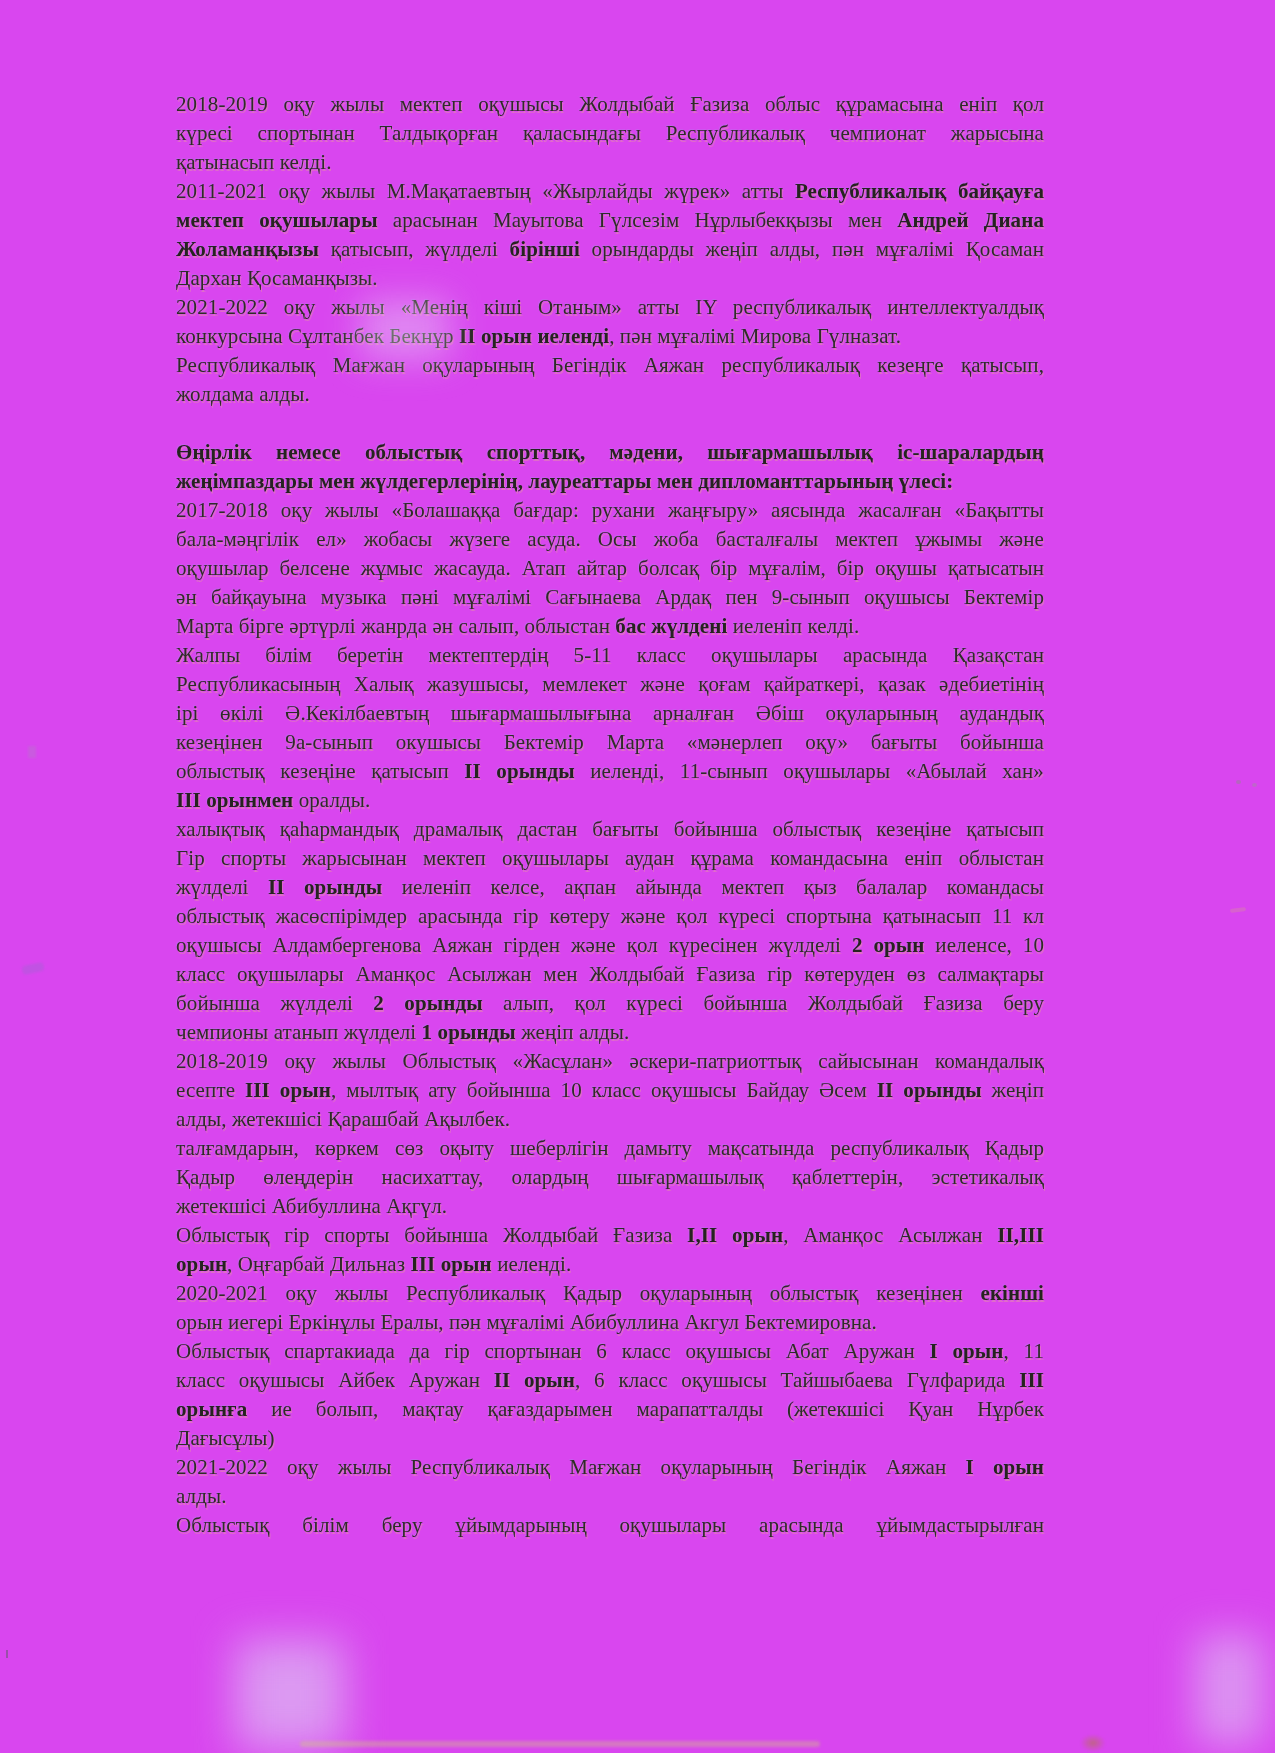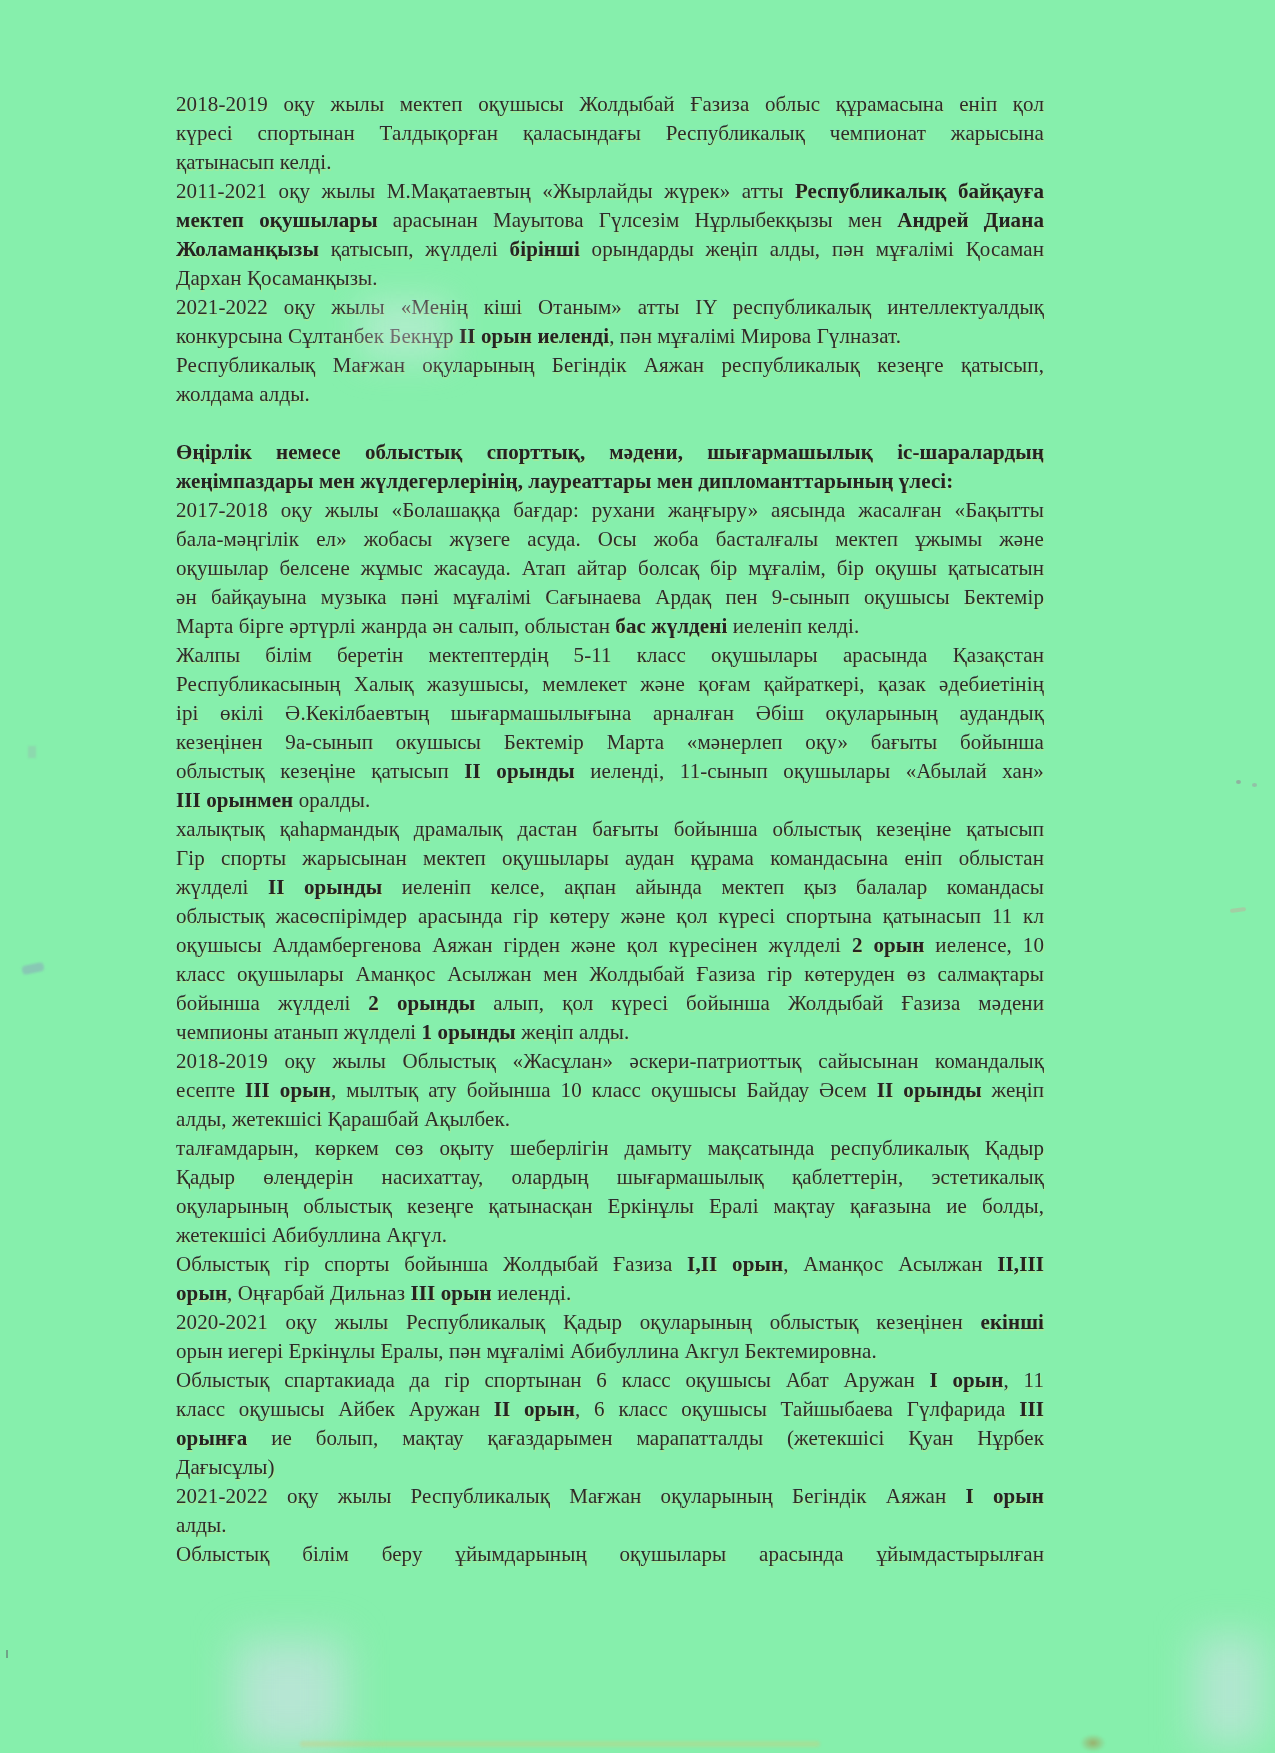--- a/index.html
+++ b/index.html
@@ -1,20 +1,20 @@
 <!DOCTYPE html>
 <html><head>
 <meta charset="utf-8">
 <style>
   html,body{margin:0;padding:0;background:#e9e9e9;}
   .page{
     position:relative;
     width:1275px;height:1753px;
     margin:0 auto;
-    background:#86efac;
+    background:#d946ef;
     overflow:hidden;
     font-family:"Liberation Serif","DejaVu Serif",serif;
   }
   .textblock{
     position:absolute;
     left:176px;top:90px;width:868px;
     font-size:21px;line-height:29px;
     color:#2f2c28;
     letter-spacing:0.1px;
     text-shadow:1px 2px 0 rgba(242,222,96,0.26), -1px -1px 0 rgba(130,205,240,0.16);
@@ -81,32 +81,31 @@
         <div class="line j"><span>облыстық кезеңіне қатысып </span><span class="b">II орынды</span><span> иеленді, 11-сынып оқушылары «Абылай хан»</span></div>
         <div class="line"><span class="b">III орынмен</span><span> оралды.</span></div>
         <div class="line j"><span>халықтық қаһармандық драмалық дастан  бағыты бойынша облыстық кезеңіне қатысып</span></div>
       </div>
       <div class="block">
         <div class="line j"><span>Гір спорты жарысынан мектеп оқушылары аудан құрама командасына еніп облыстан</span></div>
         <div class="line j"><span>жүлделі </span><span class="b">II орынды</span><span> иеленіп келсе, ақпан айында мектеп қыз балалар командасы</span></div>
         <div class="line j"><span>облыстық жасөспірімдер арасында гір көтеру және қол күресі спортына қатынасып 11 кл</span></div>
         <div class="line j"><span>оқушысы Алдамбергенова Аяжан гірден және қол күресінен жүлделі </span><span class="b">2 орын</span><span> иеленсе, 10</span></div>
         <div class="line j"><span>класс оқушылары Аманқос Асылжан мен Жолдыбай Ғазиза гір көтеруден өз салмақтары</span></div>
-        <div class="line j"><span>бойынша жүлделі </span><span class="b">2 орынды</span><span> алып, қол күресі бойынша Жолдыбай Ғазиза мәдени</span></div>
+        <div class="line j"><span>бойынша жүлделі </span><span class="b">2 орынды</span><span> алып, қол күресі бойынша Жолдыбай Ғазиза беру</span></div>
         <div class="line"><span>чемпионы атанып жүлделі </span><span class="b">1 орынды</span><span> жеңіп алды.</span></div>
       </div>
       <div class="block">
         <div class="line j"><span>2018-2019 оқу жылы Облыстық  «Жасұлан» әскери-патриоттық  сайысынан командалық</span></div>
         <div class="line j"><span>есепте </span><span class="b">III орын</span><span>, мылтық ату бойынша 10 класс оқушысы Байдау Әсем </span><span class="b">II орынды</span><span> жеңіп</span></div>
         <div class="line"><span>алды, жетекшісі Қарашбай Ақылбек.</span></div>
       </div>
       <div class="block">
         <div class="line j"><span>талғамдарын, көркем сөз оқыту шеберлігін  дамыту мақсатында республикалық Қадыр</span></div>
         <div class="line j"><span>Қадыр өлеңдерін насихаттау, олардың шығармашылық қаблеттерін, эстетикалық</span></div>
-        <div class="line j"><span>оқуларының облыстық кезеңге қатынасқан Еркінұлы Ералі мақтау қағазына ие болды,</span></div>
         <div class="line"><span>жетекшісі Абибуллина Ақгүл.</span></div>
       </div>
       <div class="block">
         <div class="line j"><span>Облыстық гір спорты бойынша Жолдыбай Ғазиза </span><span class="b">I,II орын</span><span>, Аманқос Асылжан </span><span class="b">II,III</span></div>
         <div class="line"><span class="b">орын</span><span>, Оңғарбай Дильназ </span><span class="b">III орын</span><span> иеленді.</span></div>
       </div>
       <div class="block">
         <div class="line j"><span>2020-2021 оқу жылы Республикалық Қадыр оқуларының облыстық кезеңінен </span><span class="b">екінші</span></div>
         <div class="line"><span>орын иегері Еркінұлы Ералы, пән мұғалімі Абибуллина Акгул Бектемировна.</span></div>
       </div>

